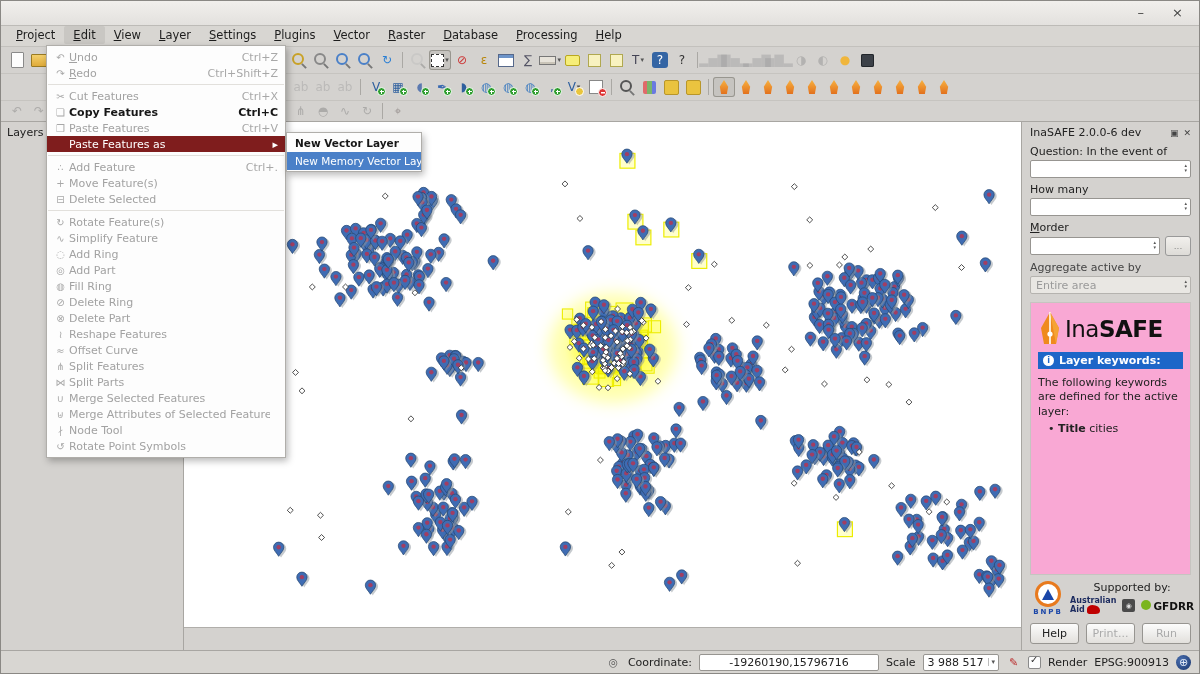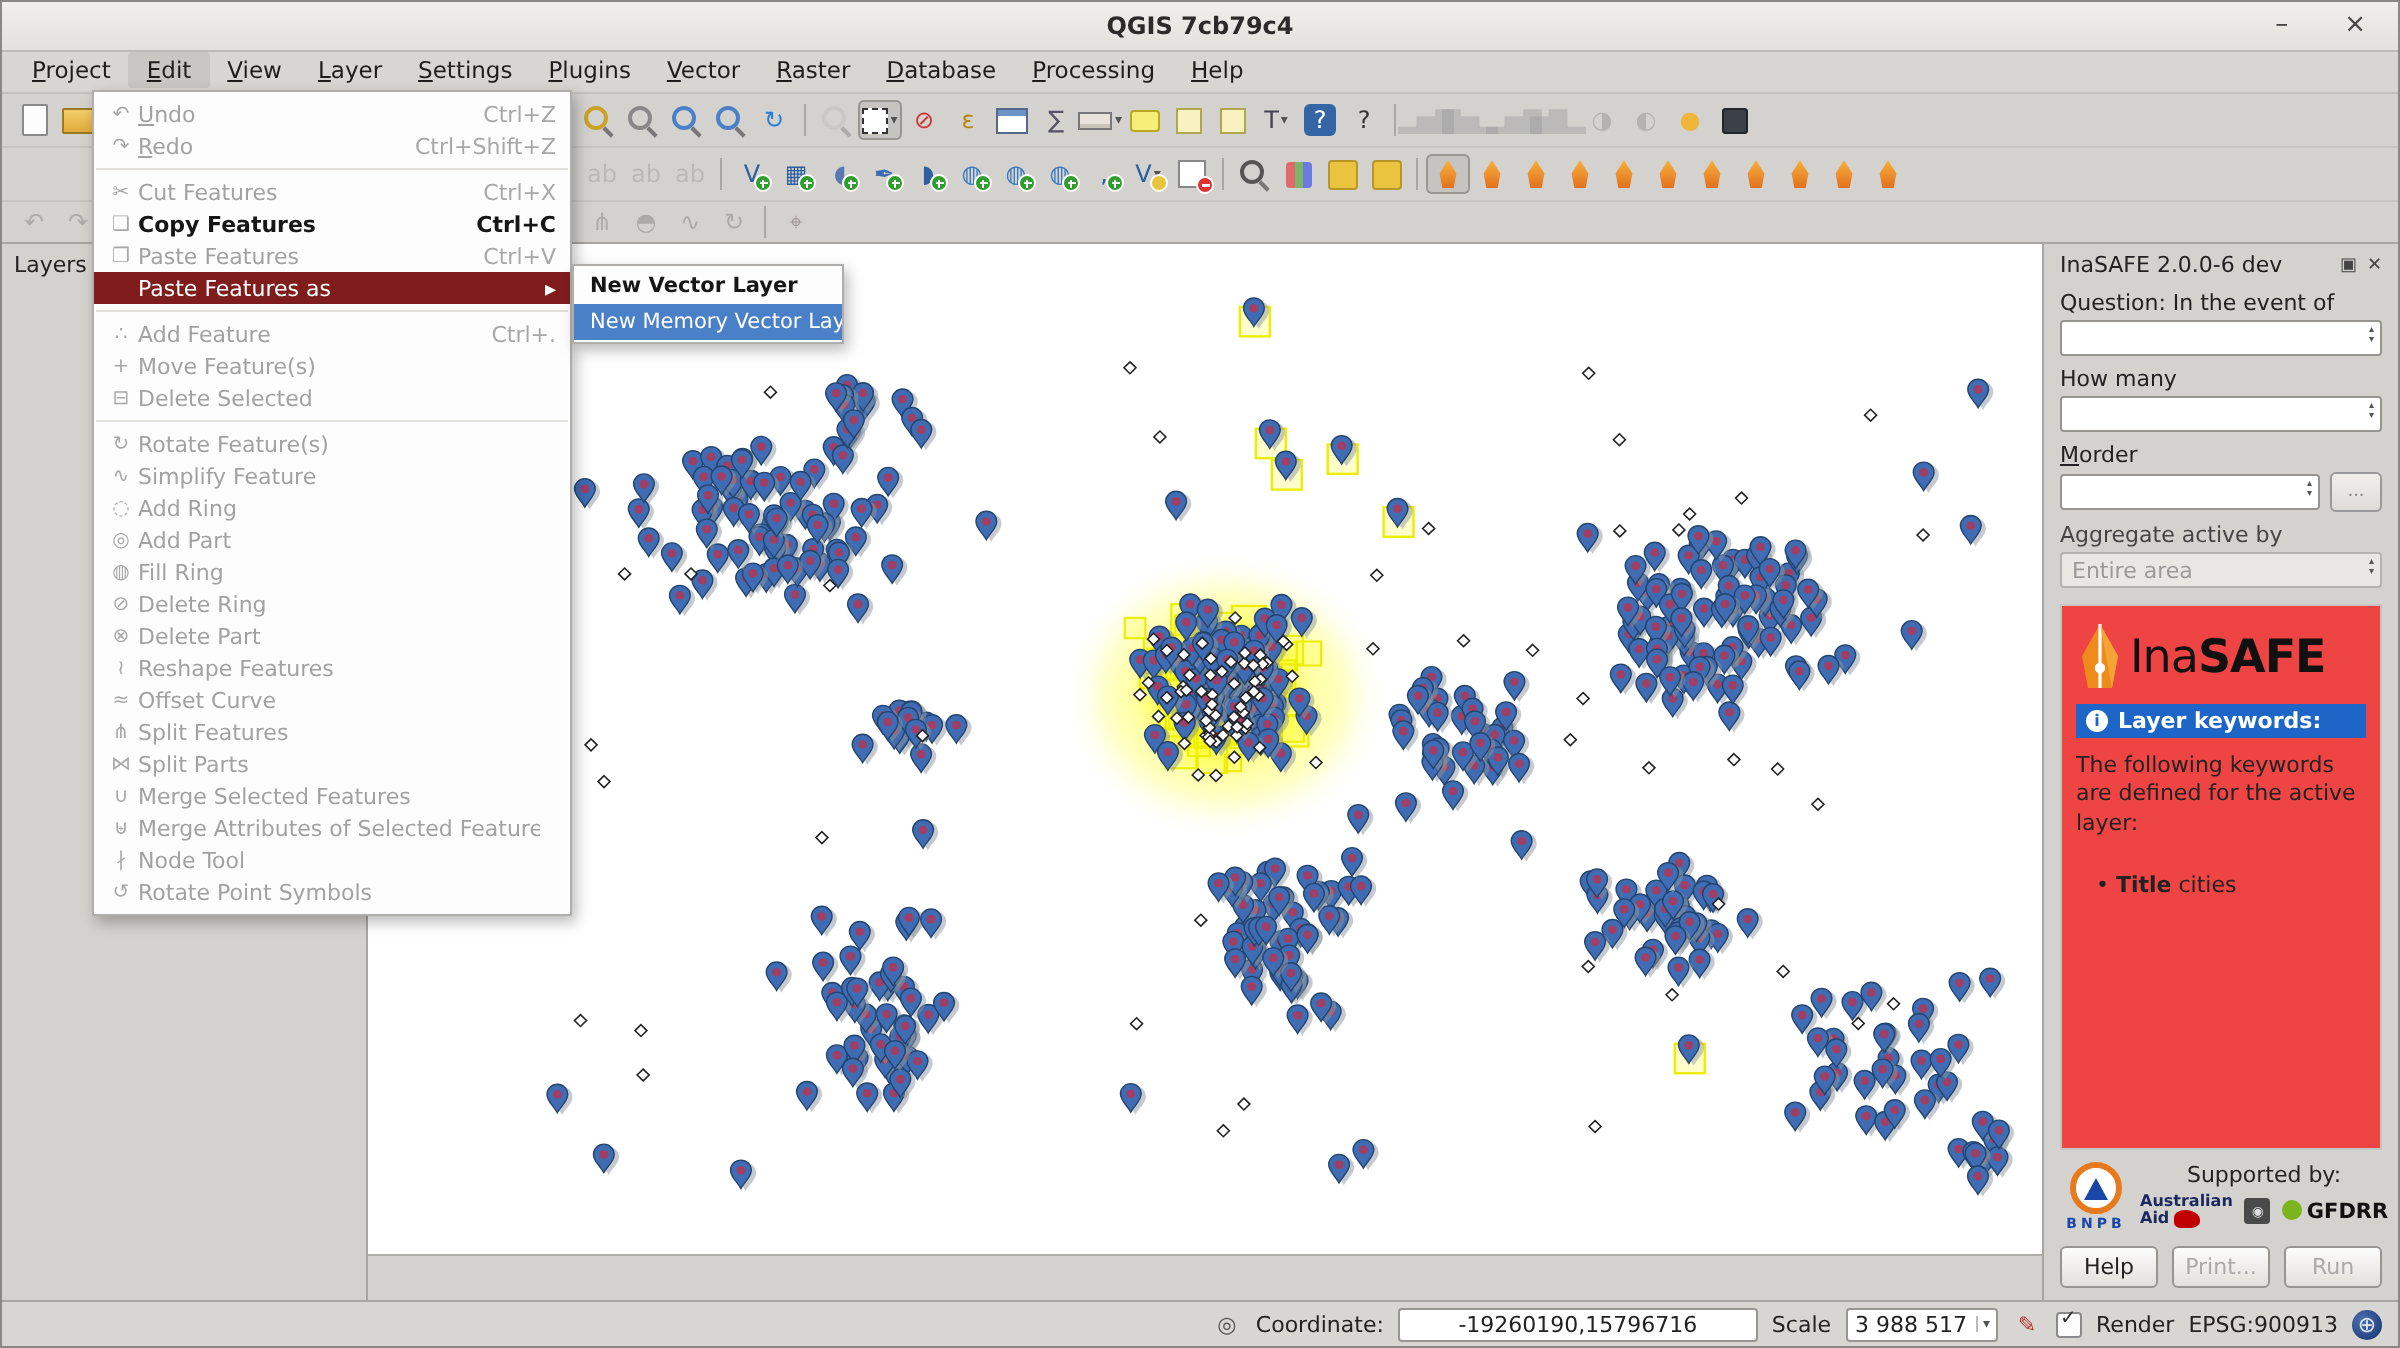--- a/index.html
+++ b/index.html
@@ -71,28 +71,28 @@
   .ip-lbl.dis{color:#444}
   .u{text-decoration:underline}
   .combo{height:18px;background:#fff;border:1px solid #979591;border-radius:2px;display:flex;align-items:center;padding:0 14px 0 5px;color:#333;position:relative;box-sizing:border-box}
   .combo .spin{position:absolute;right:3px;top:2px;display:flex;flex-direction:column;font-size:5px;line-height:5px;color:#555}
   .combo .spin::before{content:"▴"}
   .combo .spin::after{content:"▾"}
   .combo.disabled{background:#e9e7e3;color:#9a9a9a;border-color:#b5b3af}
   .might-row{display:flex;gap:5px;align-items:center}
   .might-row .combo{flex:1}
   .dots-btn{width:24px;height:18px;flex:none;border:1px solid #999;border-radius:3px;background:linear-gradient(#f2f0ed,#dddbd7);display:flex;align-items:center;justify-content:center;font-size:9px;color:#888}
-  .kwbox{background:#ef4444;border:1px solid #c6c4c0;flex:1;margin-top:8px;padding:7px 7px 0;overflow:hidden;min-height:0}
+  .kwbox{background:#f9a8d4;border:1px solid #c6c4c0;flex:1;margin-top:8px;padding:7px 7px 0;overflow:hidden;min-height:0}
   .logo-row{display:flex;align-items:center;gap:3px;margin:2px 0 6px}
   .brand{font-size:23px;color:#111;letter-spacing:-0.5px}
   .brand b{font-weight:800}
   .kwhead{background:#1d66c8;color:#fff;font-weight:700;font-size:11px;padding:2px 5px;display:flex;gap:5px;align-items:center;margin:6px 0 7px}
   .info-dot{width:11px;height:11px;border-radius:50%;background:#fff;color:#1d66c8;font-size:8px;font-weight:800;display:flex;align-items:center;justify-content:center;flex:none}
   .kwtext{font-size:11px;line-height:1.3;color:#222}
-  .kwbullet{margin-top:17px;padding-left:10px;font-size:11px}
+  .kwbullet{margin-top:3px;padding-left:10px;font-size:11px}
   .support{margin-top:6px}
   .support-row{display:flex;align-items:flex-start;gap:4px}
   .bnpb{width:36px;text-align:center;flex:none}
   .bnpb-circle{width:26px;height:26px;margin:0 auto;border-radius:50%;background:#fff;border:3px solid #e87a1e;display:flex;align-items:center;justify-content:center;box-sizing:border-box}
   .bnpb-tri{width:0;height:0;border-left:6px solid transparent;border-right:6px solid transparent;border-bottom:11px solid #1a46a8}
   .bnpb-txt{font-size:7px;font-weight:800;color:#1a46a8;letter-spacing:2px;margin-top:1px}
   .support-right{flex:1;text-align:center}
   .supported-label{font-size:11px;color:#222}
   .logos2{display:flex;align-items:center;justify-content:center;gap:6px;margin-top:3px}
   .ausaid{font-size:8px;font-weight:800;color:#1b2a5e;line-height:1.05;text-align:left}
@@ -133,21 +133,20 @@
   .submenu{position:absolute;left:285px;top:131px;width:134px;background:#fdfdfd;border:1px solid #b0aeaa;box-shadow:2px 3px 7px rgba(0,0,0,.28);z-index:51;padding:1px 0}
   .smi{height:18px;display:flex;align-items:center;padding:0 8px;font-size:10.5px;color:#161616;font-weight:600;white-space:nowrap;overflow:hidden}
   .smi.hl{background:#4a80c8;color:#fff;font-weight:400}
 </style>
 </head>
 <body>
 
 <div class="window">
 
   <div class="titlebar">
-    <span class="title">QGIS 7cb79c4</span>
     <span class="winbtns">
       <span>–</span>
       <span>×</span>
     </span>
   </div>
 
   <div class="menubar" id="menubar">
       <span class="mbitem">Project</span>
       <span class="mbitem open">Edit</span>
       <span class="mbitem">View</span>

